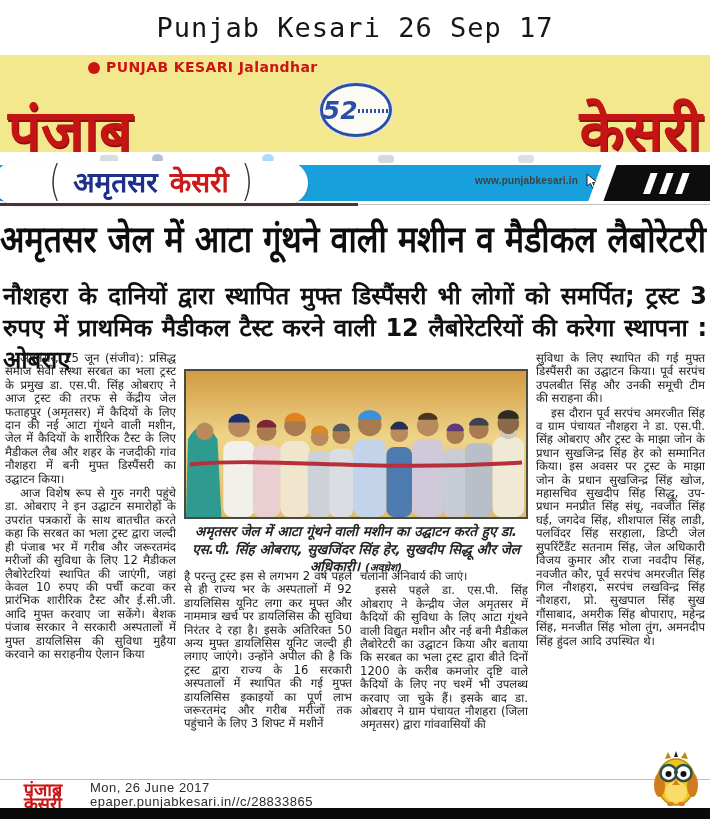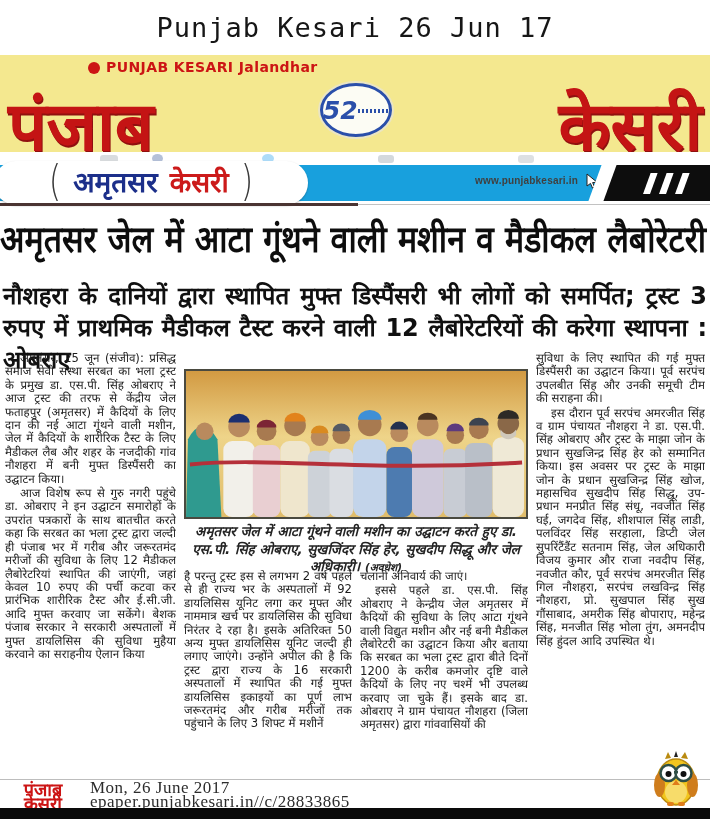--- a/index.html
+++ b/index.html
@@ -9,21 +9,21 @@
   
   .top-title{position:absolute;top:12px;left:0;width:710px;text-align:center;
     font-family:"DejaVu Sans Mono",monospace;font-size:27px;color:#161616;letter-spacing:1px;}
 
   
   .masthead{position:absolute;top:55px;left:0;width:710px;height:98px;background:#f4e88f;overflow:visible;padding-left:20px;}
   .mh-dot{position:absolute;left:88px;top:7px;width:12px;height:12px;border-radius:50%;background:#cc1414;}
   .mh-tagline{position:absolute;left:106px;top:4px;font-size:14px;font-weight:bold;color:#cc1414;letter-spacing:.4px;}
   .mh-big{position:absolute;left:0;bottom:-8px;width:710px;display:flex;align-items:flex-end;justify-content:space-between;
     padding:0 8px;box-sizing:border-box;}
-  .mh-word{font-size:68px;line-height:1.02;font-weight:bold;color:#c41414;text-shadow:1px 2px 0 #90100f;}
+  .mh-word{font-size:58px;line-height:1.02;font-weight:bold;color:#c41414;text-shadow:1px 2px 0 #90100f;}
   .badge{width:66px;height:48px;background:#fcfcf4;border:3px solid #2a4faa;border-radius:50%;
     display:flex;align-items:center;justify-content:center;margin-bottom:24px;
     box-shadow:0 0 0 2px #eae5c4;}
   .badge-num{font-size:25px;font-weight:bold;font-style:italic;color:#2a4faa;line-height:1;}
   .badge-micro{width:36px;height:4px;margin-top:2px;background:repeating-linear-gradient(90deg,#2a4faa 0 2px,transparent 2px 4px);}
 
   
   .strip{position:absolute;top:152px;left:0;width:710px;height:13px;background:#fff;}
   .blob{position:absolute;border-radius:3px;opacity:.38;}
 
@@ -64,31 +64,31 @@
   .caption{margin-top:4px;font-size:13.5px;line-height:17.5px;font-weight:bold;font-style:italic;
     text-align:center;color:#242424;}
   .caption .credit{font-size:10.5px;font-style:italic;}
 
   
   .footer-rule{position:absolute;top:779px;left:0;width:710px;border-top:1px solid #bdbdbd;}
   .footer{position:absolute;top:783px;left:0;width:710px;height:25px;}
   .ep-logo{position:absolute;left:6px;top:0;width:74px;text-align:center;color:#cc1414;font-weight:bold;}
   .ep-l1{font-size:18px;line-height:14px;}
   .ep-l2{font-size:12px;line-height:12px;}
-  .ep-meta{position:absolute;left:90px;top:-2px;font-family:Liberation Serif, serif;
-    font-size:17px;line-height:14px;color:#2c2c2c;letter-spacing:.5px;}
+  .ep-meta{position:absolute;left:90px;top:-2px;font-family:Liberation Sans, sans-serif;
+    font-size:13px;line-height:14px;color:#2c2c2c;letter-spacing:.5px;}
   .owl{position:absolute;left:652px;top:751px;}
   .bottom-bar{position:absolute;top:808px;left:0;width:710px;height:11px;background:#0a0a0a;}
 </style>
 </head>
 <body>
 
 <div class="page">
 
-  <div class="top-title">Punjab Kesari 26 Jun 17</div>
+  <div class="top-title">Punjab Kesari 26 Sep 17</div>
 
   <div class="masthead">
     <div class="mh-dot"></div>
     <div class="mh-tagline">PUNJAB KESARI Jalandhar</div>
     <div class="mh-big">
       <span class="mh-word">पंजाब</span>
       <span class="badge">
         <span class="badge-num">52</span>
         <span class="badge-micro"></span>
       </span>

